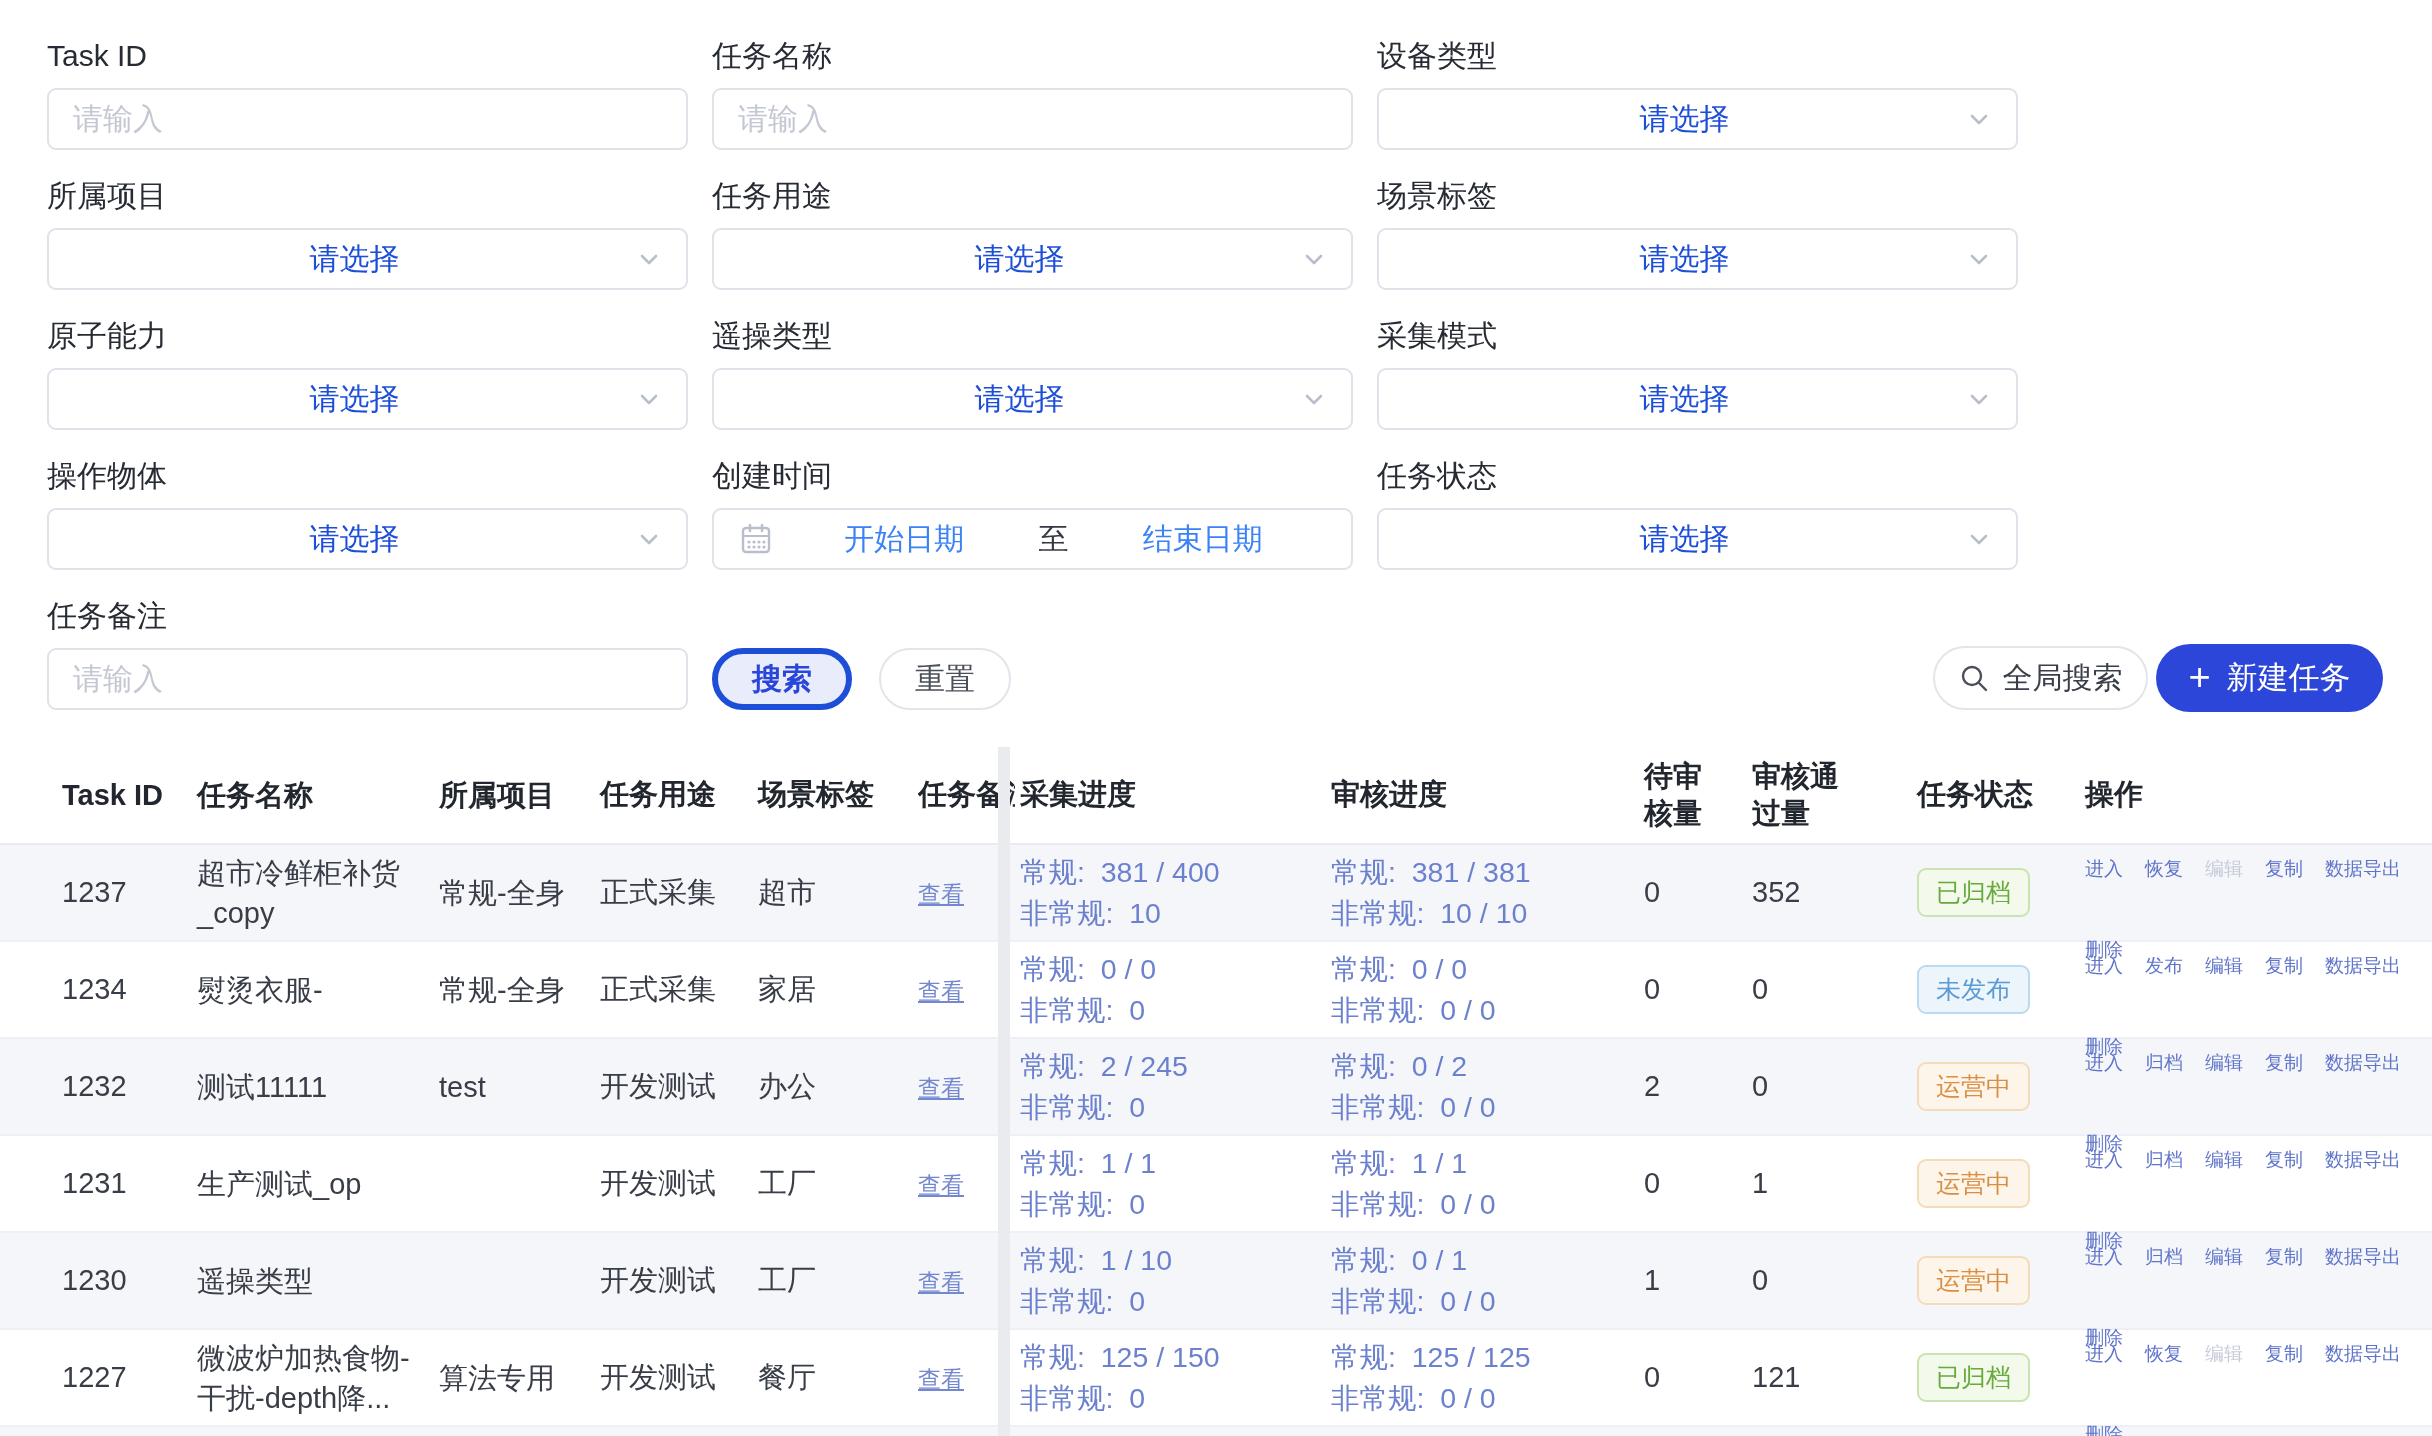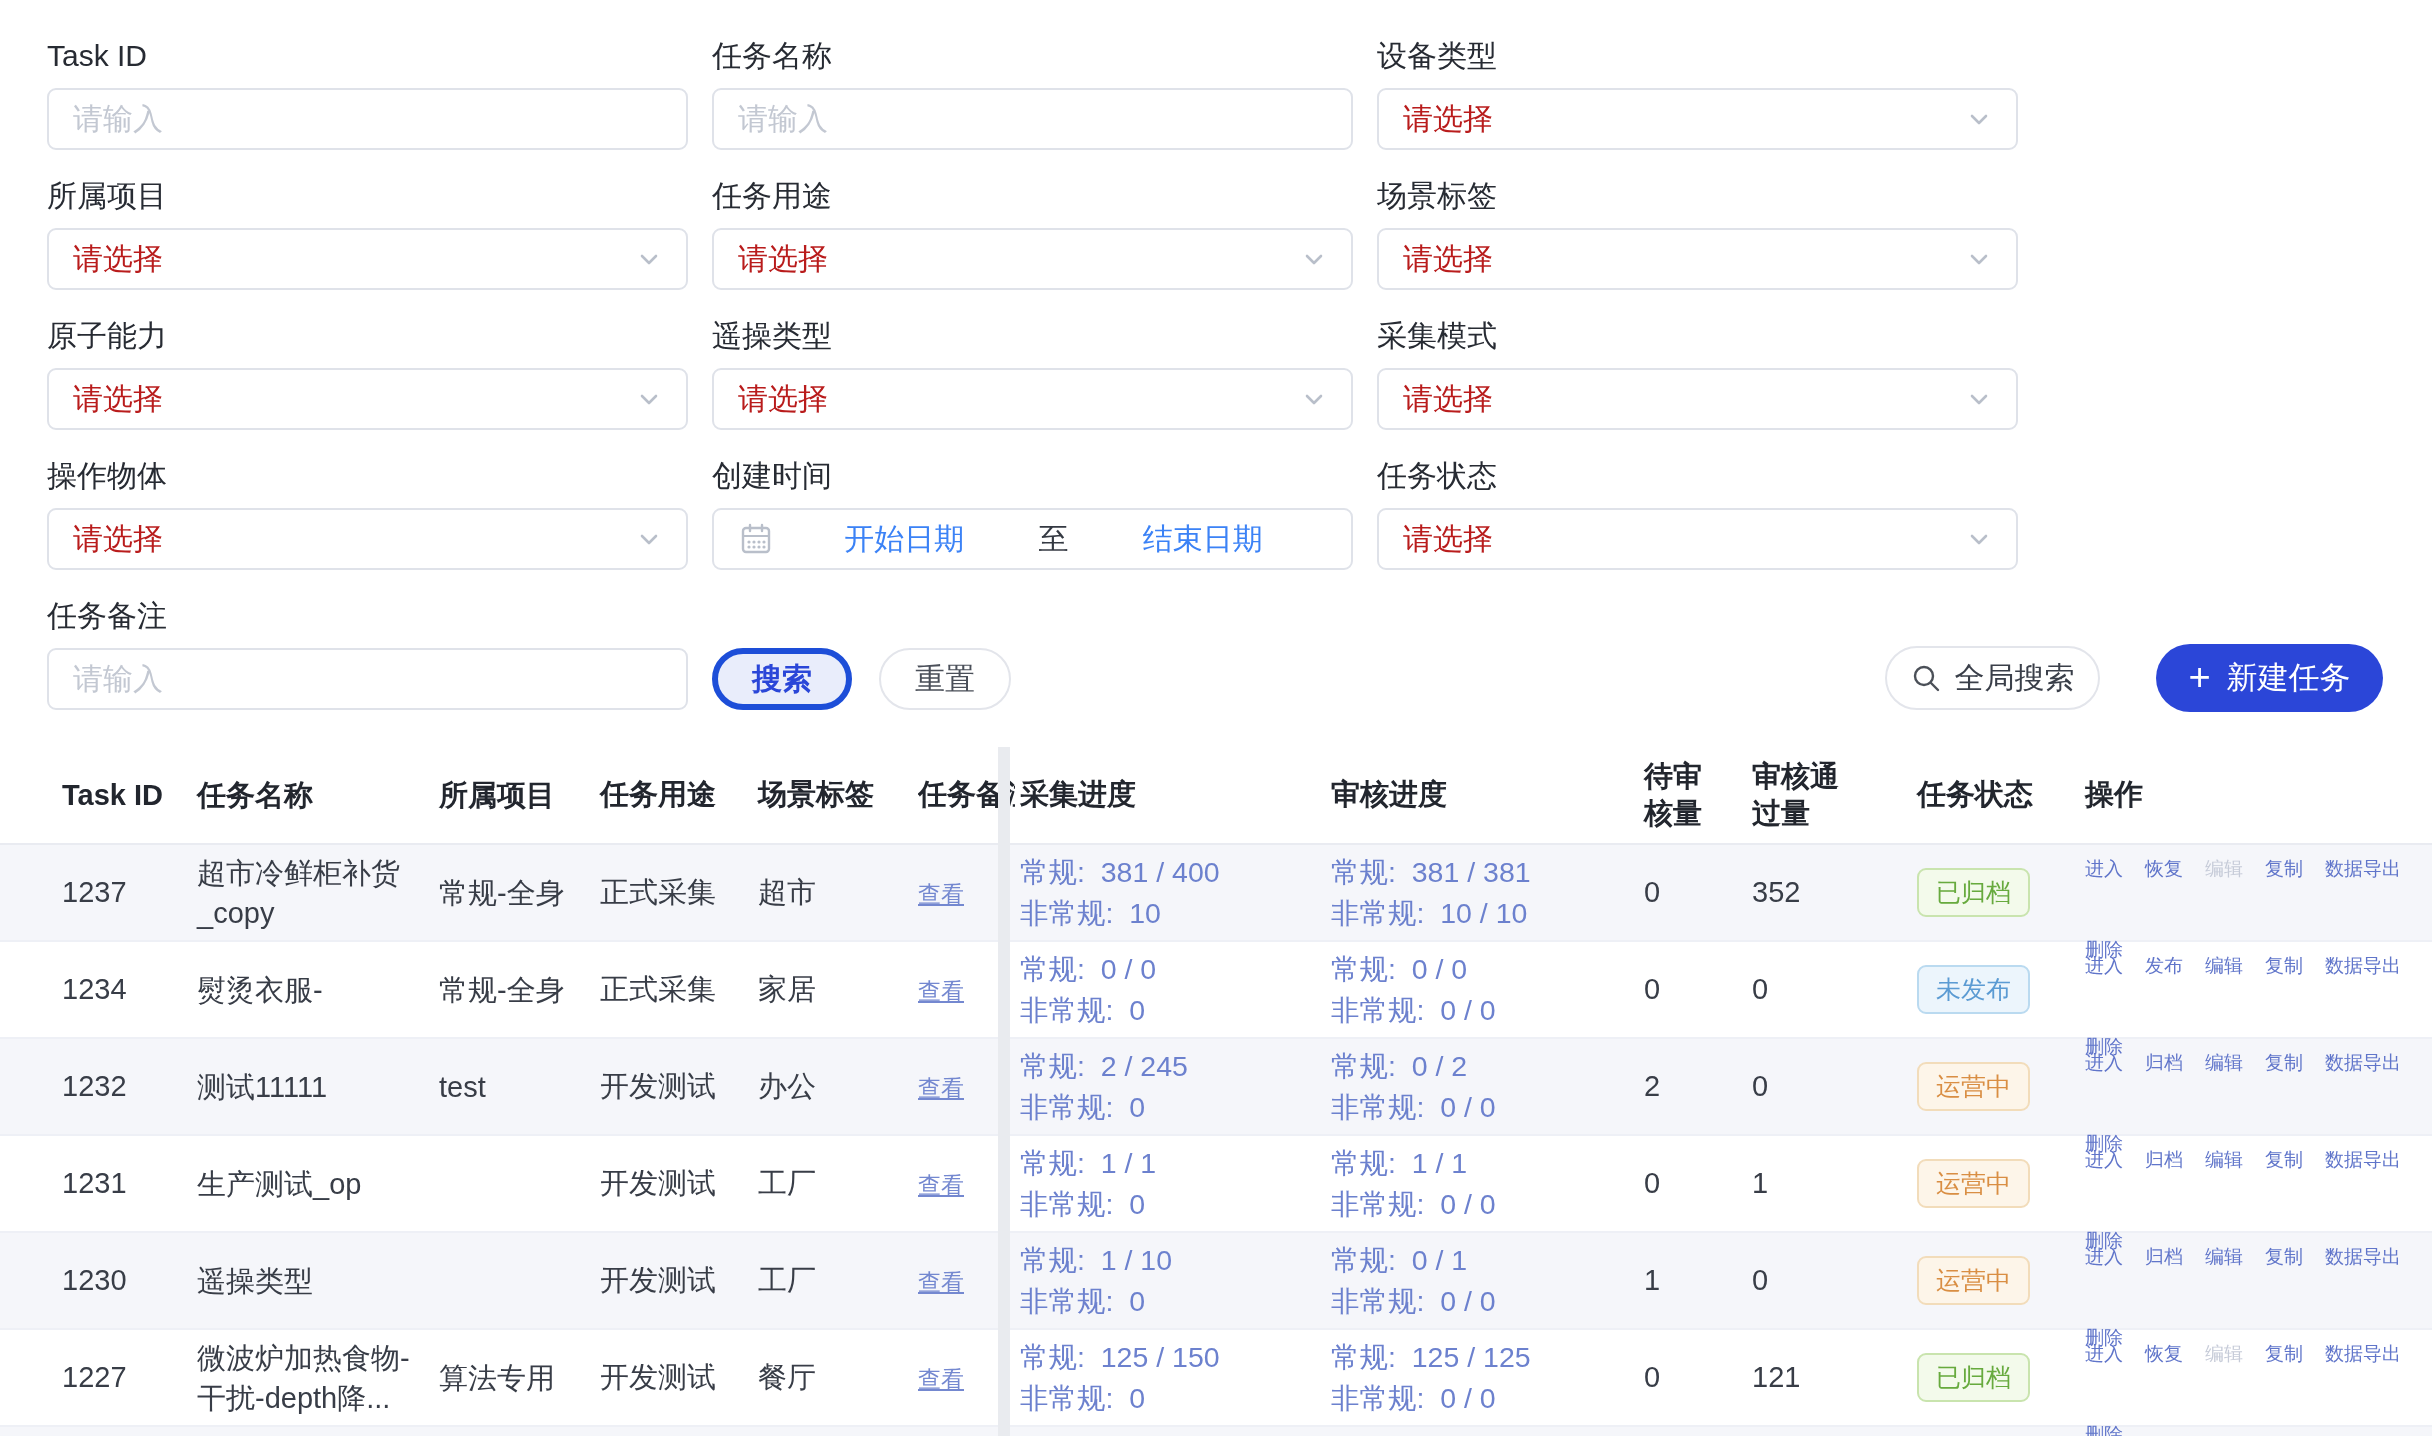--- a/index.html
+++ b/index.html
@@ -11,21 +11,21 @@
   
   .filter-area{position:absolute;top:38px;left:47px;width:1971px;}
   .form-grid{display:grid;grid-template-columns:641px 641px 641px;column-gap:24px;}
   .field{height:140px;}
   .field .flabel{display:block;font-size:30px;line-height:36px;color:#272b33;margin-bottom:14px;}
   .control{
     height:62px;border:2px solid #dfe2e9;border-radius:9px;background:#fff;
     display:flex;align-items:center;padding:0 24px;box-sizing:border-box;
     font-size:30px;color:#c3c8d2;
   }
-  .control .ph{flex:1;color:#b91c1c;}
+  .control .ph{flex:1;color:#1d4ed8;text-align:center;}
   input.text-input{
     width:100%;height:62px;border:2px solid #dfe2e9;border-radius:9px;background:#fff;
     box-sizing:border-box;padding:0 24px;font-size:30px;color:#272b33;outline:none;
     font-family:inherit;
   }
   input.text-input::placeholder{color:#c3c8d2;}
   .chev{flex:none;width:26px;height:26px;}
   .chev svg{display:block;}
   
   .date-control .seg{flex:1;text-align:center;color:#3b82f6;}
@@ -34,21 +34,21 @@
   
   .form-buttons{display:flex;gap:27px;align-items:center;height:62px;margin-top:50px;}
   .btn{
     height:62px;border-radius:32px;display:inline-flex;align-items:center;justify-content:center;
     font-size:30px;box-sizing:border-box;cursor:pointer;white-space:nowrap;
   }
   .btn-search{background:#e9edfb;border:6px solid #1d4ed8;color:#2a46d8;font-weight:600;padding:0 34px;}
   .btn-reset{background:#fff;border:2px solid #e3e5eb;color:#4a4f59;padding:0 34px;}
   
   .btn-global{
-    position:absolute;top:646px;left:1885px;width:215px;height:64px;border-radius:33px;
+    position:absolute;top:646px;left:1933px;width:215px;height:64px;border-radius:33px;
     background:#fff;border:2px solid #e3e5eb;color:#3a3f49;font-size:30px;
     display:flex;align-items:center;justify-content:center;gap:14px;box-sizing:border-box;cursor:pointer;
   }
   .btn-create{
     position:absolute;top:644px;left:2156px;width:227px;height:68px;border-radius:34px;
     background:#2b46d8;color:#fff;font-size:31px;font-weight:500;border:none;
     display:flex;align-items:center;justify-content:center;gap:16px;cursor:pointer;
   }
   .btn-create .plus{font-size:38px;font-weight:300;line-height:1;margin-top:-3px;}
   

